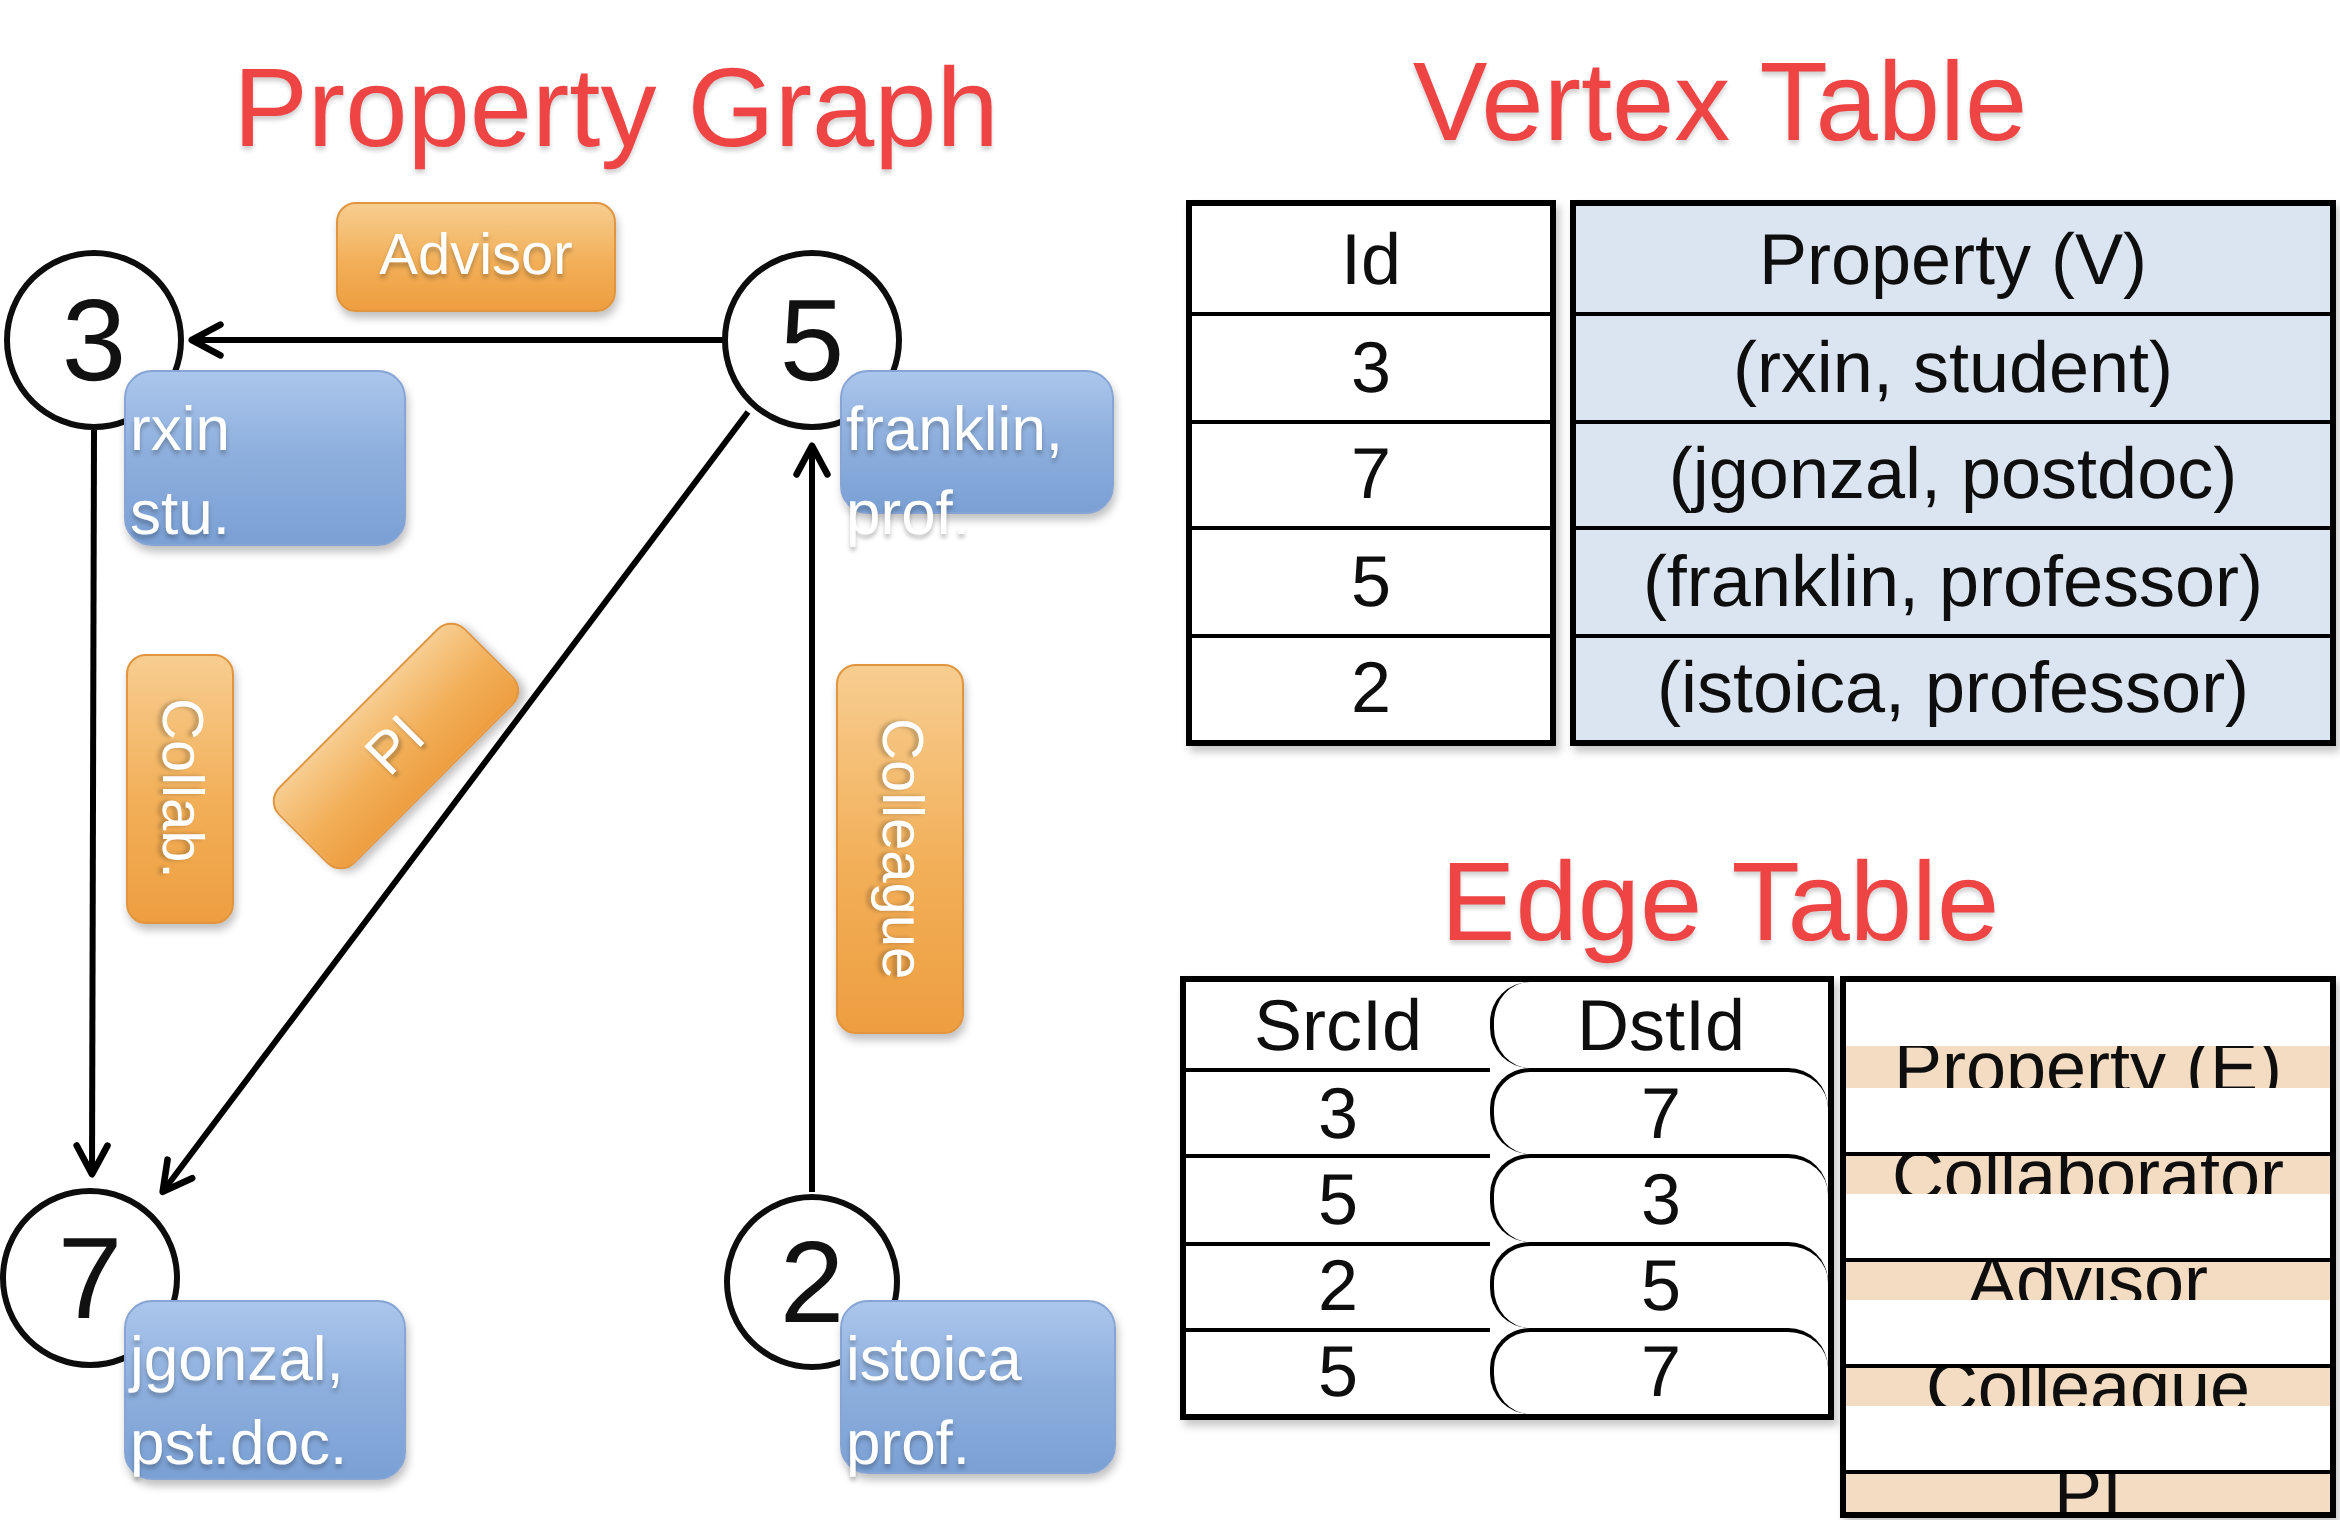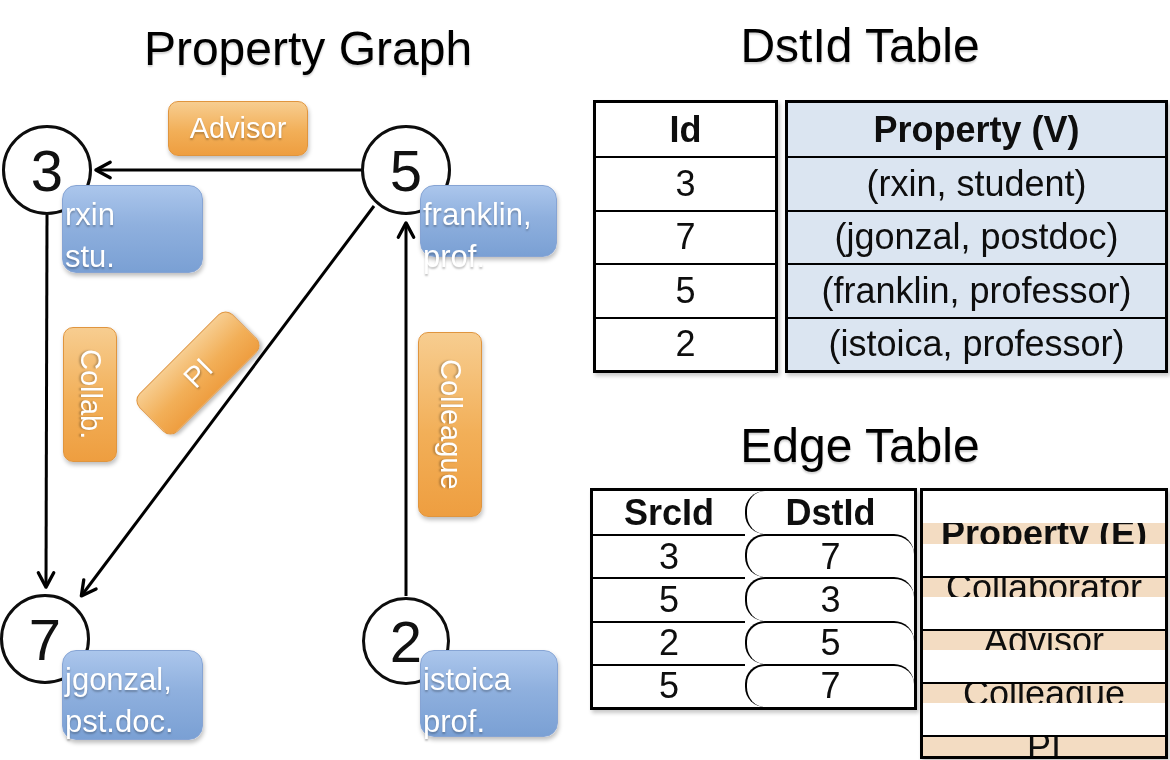--- a/index.html
+++ b/index.html
@@ -6,23 +6,23 @@
   html,body { background:#fff; }
   .canvas {
     position: relative;
     width: 1170px; height: 760px;
     background: #fff;
     font-family: "Liberation Sans", sans-serif;
     overflow: hidden;
   }
   .big-title {
     position: absolute;
-    font-size: 48px;
+    font-size: 56px;
     font-weight: normal;
-    color: #000000;
+    color: #ef4444;
     text-align: center;
     letter-spacing: 0px;
     text-shadow: 0 2px 2px rgba(0,0,0,0.18);
     white-space: nowrap;
     padding-left: 44px;
   }
   
   .edge-svg { position:absolute; left:0; top:0; }
   .gnode {
     position: absolute;
@@ -66,21 +66,21 @@
     background: #fff;
   }
   .subtable .cell {
     display: flex; align-items: center; justify-content: center;
     font-size: 36px; color: #0e0e0e;
     border-top: 2px solid #000;
     white-space: nowrap;
     overflow: hidden;
   }
   .subtable .cell.first { border-top: none; }
-  .subtable .cell.head { font-weight: bold; }
+  .subtable .cell.head { font-weight: normal; }
   .subtable .cell.colsep { border-left: 2px solid #000; border-radius: 20px; }
   .bg-blue  { background: #dbe5f1; }
   .bg-tan   { background: #f3dcc2; margin-top: 32px; }
 </style>
 </head>
 <body>
 
 <div class="canvas">
 
   <div class="big-title" style="left:0; top:21px; width:572px;">Property Graph</div>
@@ -125,21 +125,21 @@
   <div class="vprop" style="left:420px; top:650px; width:138px; height:87px;">
     <div>istoica</div>
     <div>prof.</div>
   </div>
 
   <div class="elabel" style="left:168px; top:101px; width:140px; height:55px;">Advisor</div>
   <div class="elabel vertical" style="left:63px; top:327px; width:54px; height:135px;">Collab.</div>
   <div class="elabel diag" style="left:132px; top:346px; width:132px; height:54px;">PI</div>
   <div class="elabel vertical" style="left:418px; top:332px; width:64px; height:185px;">Colleague</div>
 
-  <div class="big-title" style="left:585px; top:18px; width:506px;">DstId Table</div>
+  <div class="big-title" style="left:585px; top:18px; width:506px;">Vertex Table</div>
 
   <div class="subtable" style="left:593px; top:100px; width:185px; height:273px; grid-template-rows:repeat(5,1fr);">
     <div class="cell head first">Id</div>
     <div class="cell">3</div>
     <div class="cell">7</div>
     <div class="cell">5</div>
     <div class="cell">2</div>
   </div>
 
   <div class="subtable" style="left:785px; top:100px; width:383px; height:273px; grid-template-rows:repeat(5,1fr);">

